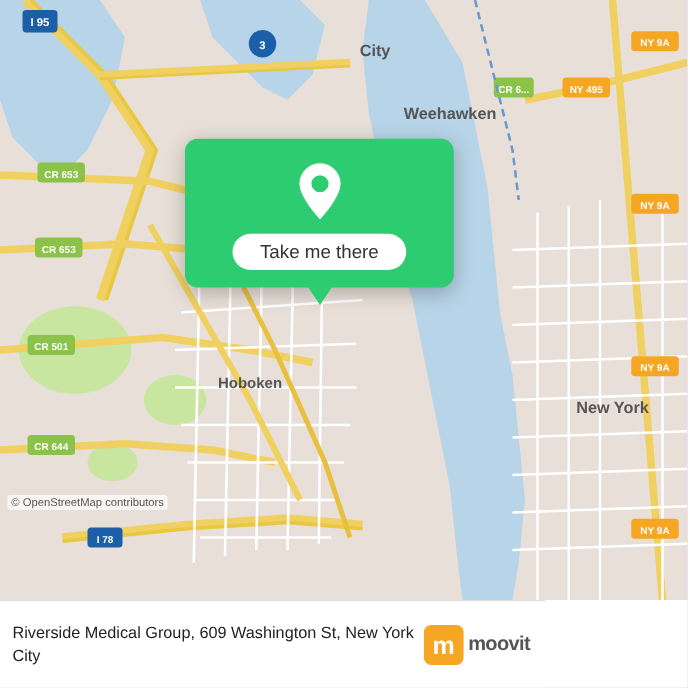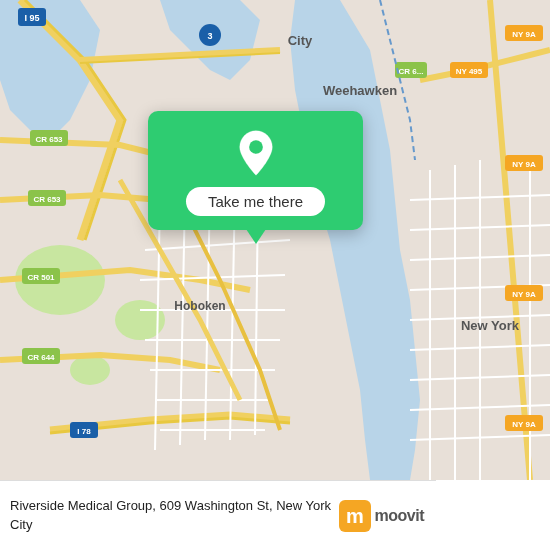--- a/index.html
+++ b/index.html
@@ -242,20 +242,21 @@
   <div id="popup-card">
 
     <svg class="location-pin" viewBox="0 0 48 56" xmlns="http://www.w3.org/2000/svg">
       <path d="M24 2 C13.5 2 5 10.5 5 21 C5 34 24 54 24 54 C24 54 43 34 43 21 C43 10.5 34.5 2 24 2Z" fill="white" stroke="rgba(255,255,255,0.3)" stroke-width="1"></path>
       <circle cx="24" cy="21" r="8" fill="#2ecc71"></circle>
     </svg>
     <button id="take-me-there-btn">Take me there</button>
   </div>
 
   
+  <div id="osm-credit">© OpenStreetMap contributors</div>
 </div>
 
 <div id="bottom-bar">
   <div id="address-text">Riverside Medical Group, 609 Washington St, New York City</div>
   <div id="moovit-logo">
 
     <svg class="moovit-icon" viewBox="0 0 32 32" xmlns="http://www.w3.org/2000/svg">
       <rect width="32" height="32" rx="6" fill="#f5a623"></rect>
       <text x="16" y="23" text-anchor="middle" font-size="20" fill="white" font-weight="bold">m</text>
     </svg>

